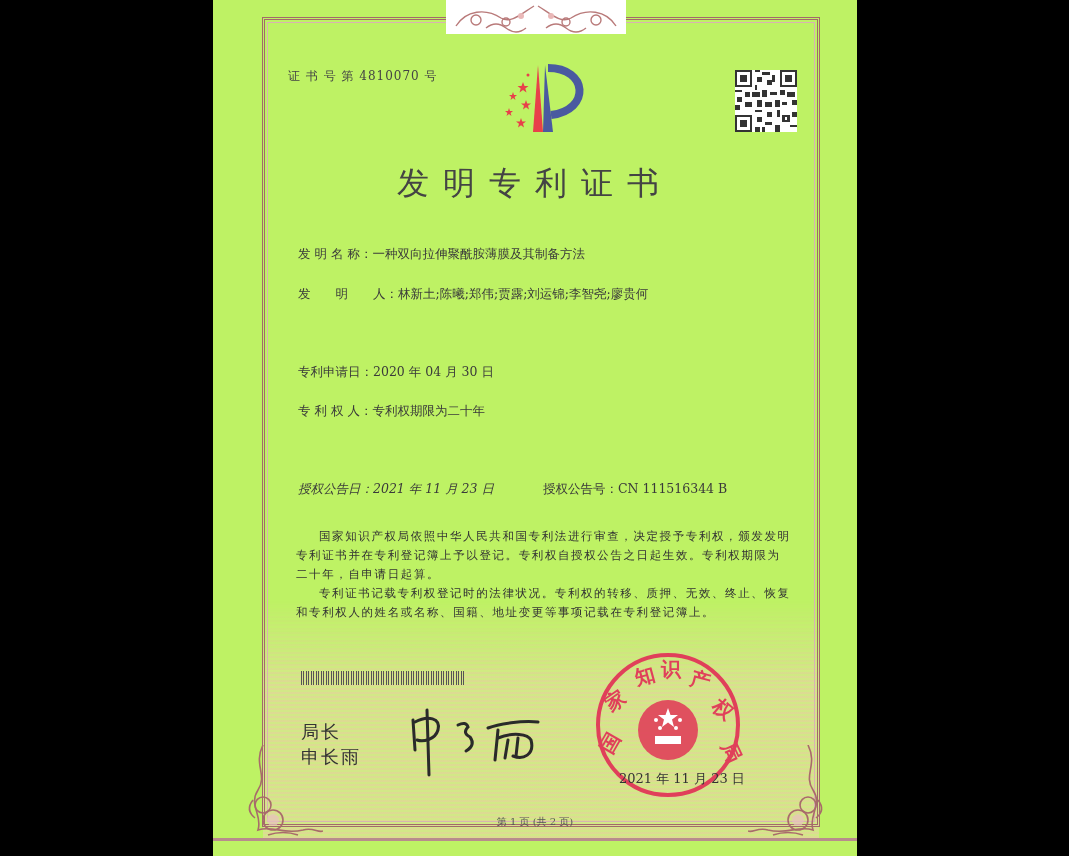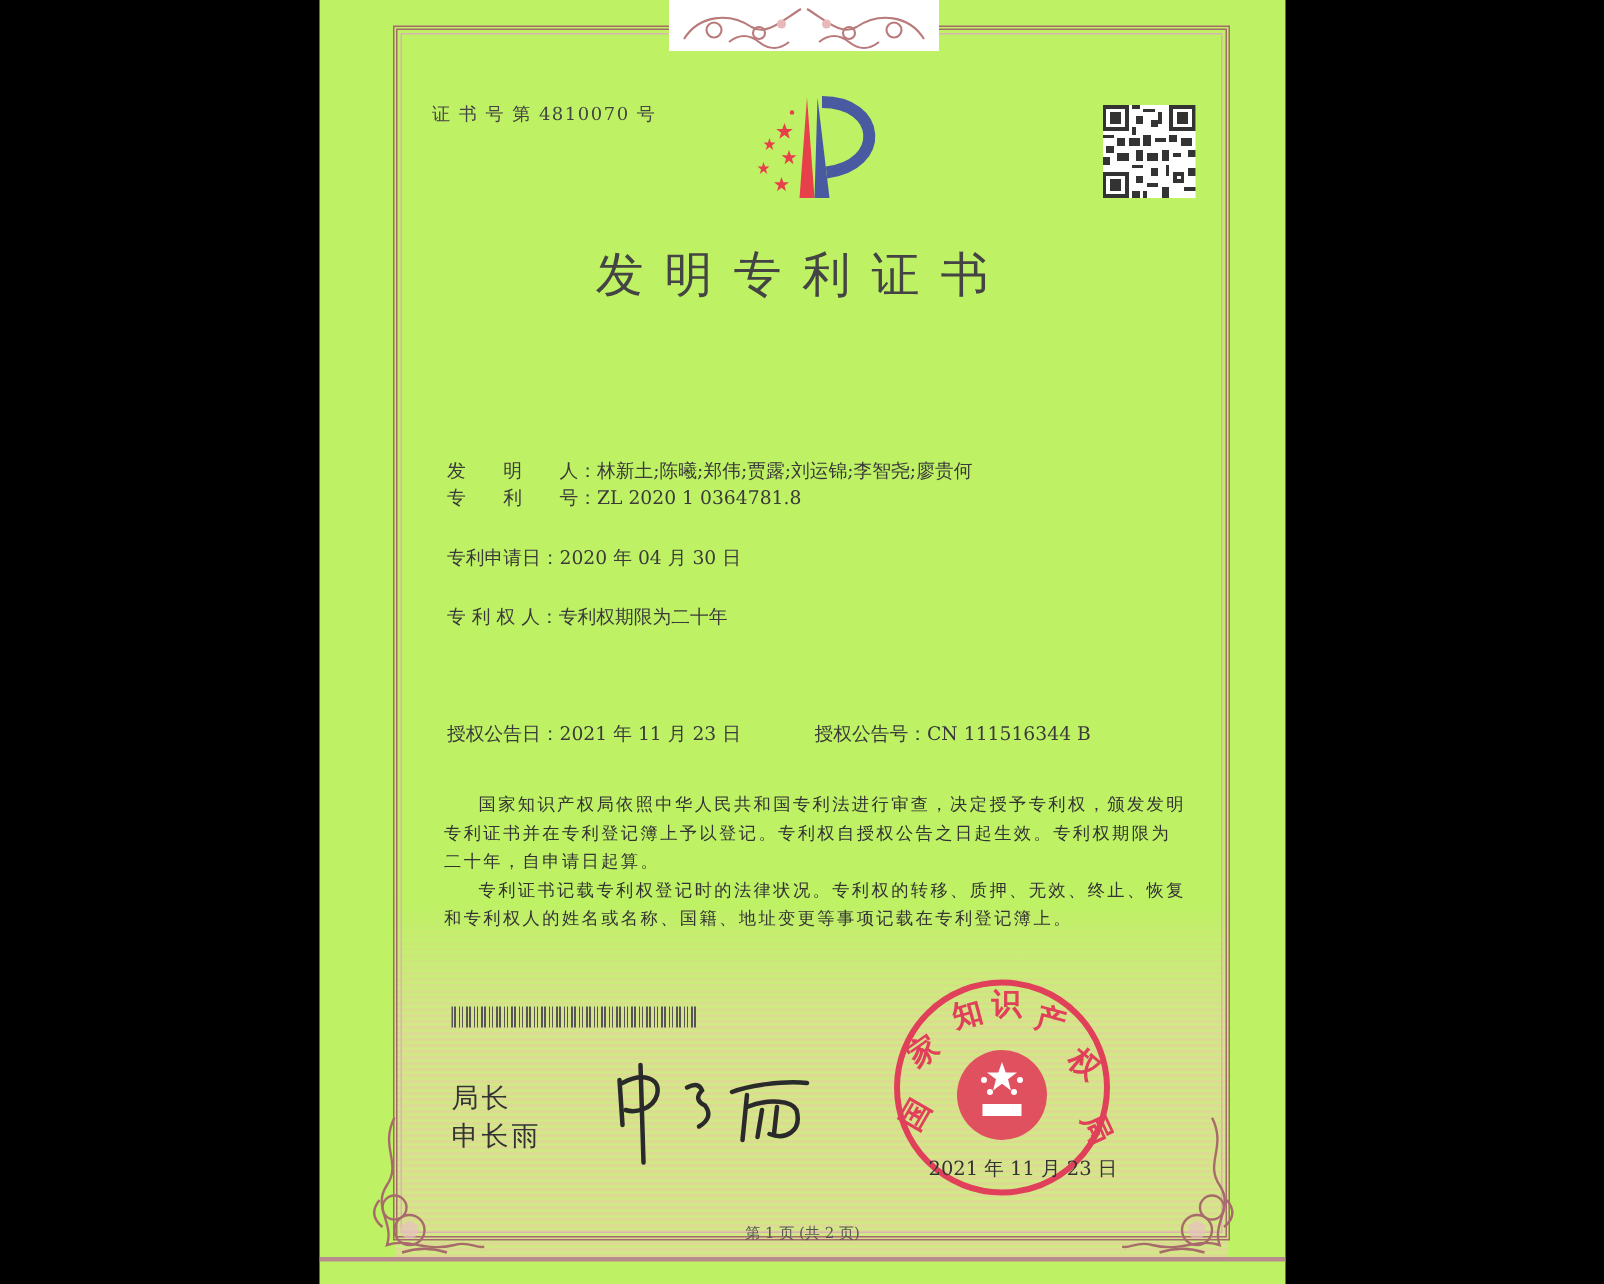--- a/index.html
+++ b/index.html
@@ -149,33 +149,33 @@
         <rect x="12" y="21" width="3" height="1"></rect>
         <rect x="8" y="23" width="2" height="2"></rect>
       <rect x="16" y="22" width="2" height="3"></rect>
         <rect x="22" y="22" width="3" height="1"></rect>
         <rect x="11" y="23" width="1" height="2"></rect>
     </g>
   </svg>
 
   <div class="title">发明专利证书</div>
 
-  <div class="row" style="top:286px;margin-top:20px;">
+  <div class="row" style="top:246px;">
+    <span class="lbl">发 明 名 称：</span><span>一种双向拉伸聚酰胺薄膜及其制备方法</span>
+  </div>
+  <div class="row" style="top:286px;">
     <span class="lbl">发　　明　　人：</span><span>林新土;陈曦;郑伟;贾露;刘运锦;李智尧;廖贵何</span>
-  </div>
-  <div class="row" style="top:324px;">
-    <span class="lbl">专　　利　　号：</span><span>ZL 2020 1 0364781.8</span>
   </div>
   <div class="row" style="top:364px;">
     <span class="lbl">专利申请日：</span><span>2020 年 04 月 30 日</span>
   </div>
   <div class="row" style="top:403px;">
     <span class="lbl">专 利 权 人：</span><span>专利权期限为二十年</span>
   </div>
-  <div class="row" style="top:481px;">
+  <div class="row" style="top:481px;font-style:italic;">
     <span class="lbl">授权公告日：</span><span>2021 年 11 月 23 日</span>
   </div>
   <div class="row2" style="top:481px;">
     <span class="lbl">授权公告号：</span><span>CN 111516344 B</span>
   </div>
 
   <div class="para" style="top:510px;">
     <p>国家知识产权局依照中华人民共和国专利法进行审查，决定授予专利权，颁发发明专利证书并在专利登记簿上予以登记。专利权自授权公告之日起生效。专利权期限为二十年，自申请日起算。</p>
     <p>专利证书记载专利权登记时的法律状况。专利权的转移、质押、无效、终止、恢复和专利权人的姓名或名称、国籍、地址变更等事项记载在专利登记簿上。</p>
   </div>

